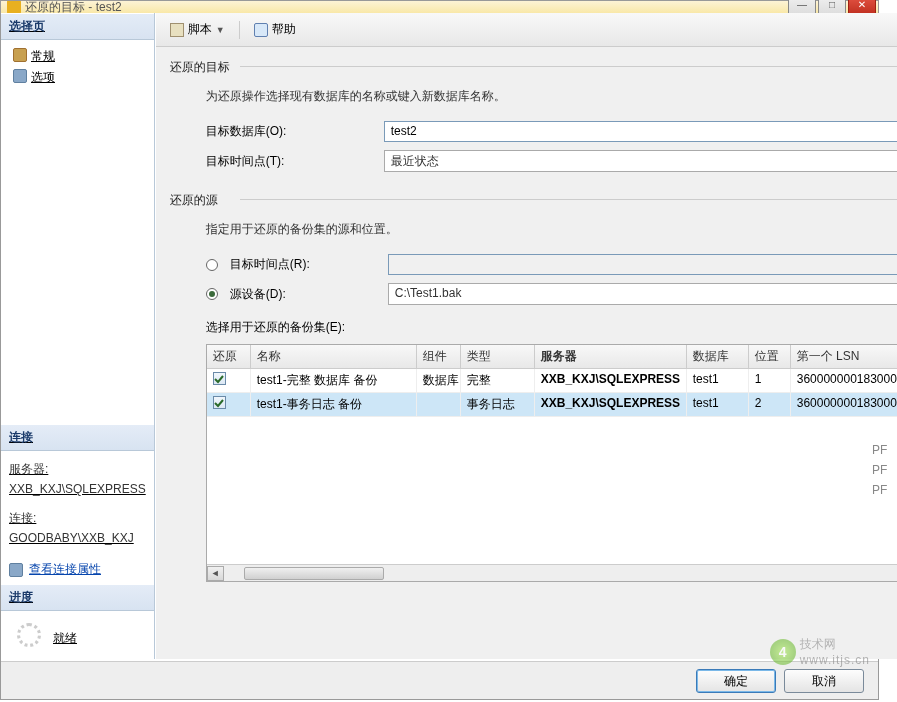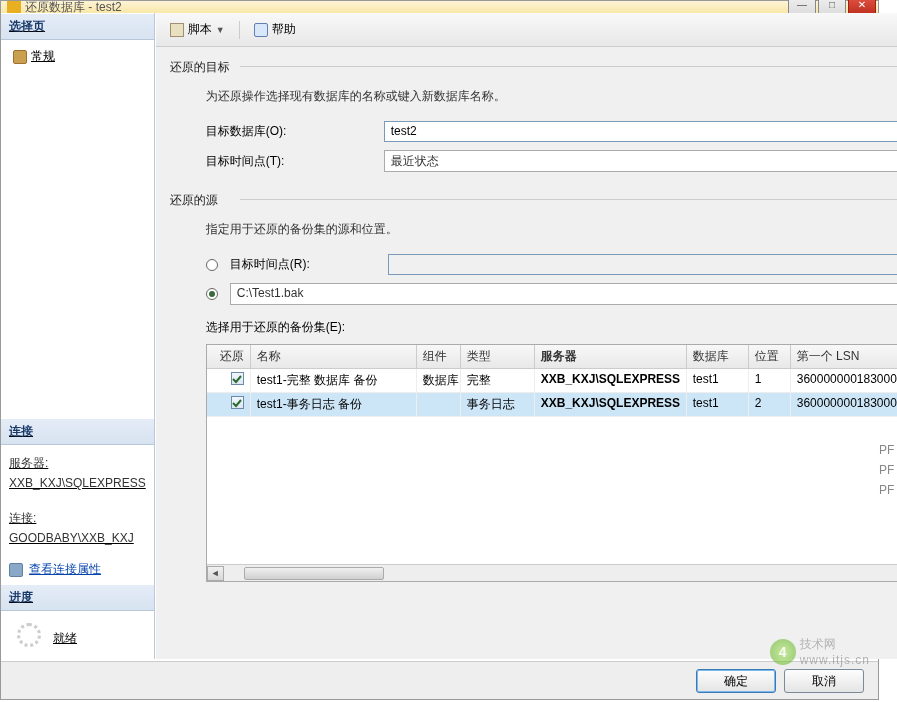--- a/index.html
+++ b/index.html
@@ -8,21 +8,21 @@
     .titlebar { background: linear-gradient(#fdf3d6, #f9e8a8); height: 12px; display: flex; align-items: center; padding: 0 6px; font-size: 11px; color: #555; overflow: hidden; }
     .titlebar .icon { width: 14px; height: 14px; margin-right: 4px; background: #e8b020; border-radius: 2px; display: inline-block; }
     .winbtns { position: absolute; top: -4px; right: 2px; display: flex; gap: 2px; }
     .winbtn { width: 28px; height: 18px; border: 1px solid #888; background: linear-gradient(#eee,#ddd); text-align: center; font-size: 10px; line-height: 14px; cursor: pointer; }
     .winbtn.close { background: linear-gradient(#e05040,#c03020); color: #fff; border-color: #a02010; }
     .body { display: flex; height: calc(100% - 52px); }
     .left { width: 211px; background: #fff; border-right: 1px solid #b8c8d8; display: flex; flex-direction: column; text-decoration: underline; }
     .leftsec-h { background: linear-gradient(#e4ecf7,#d8e3f1); border-top: 1px solid #fff; border-bottom: 1px solid #b8c8d8; padding: 4px 8px; color: #1a3a6a; font-weight: bold; }
     .leftsec-b { padding: 6px 8px; background: #fff; }
     .leftsec-b.flex { flex: 1; }
-    .tree-item { display: flex; align-items: center; gap: 4px; padding: 2px 4px; cursor: pointer; }
+    .tree-item { display: flex; gap: 4px; padding: 2px 4px; cursor: pointer; }
     .tree-item.sel { background: #fff; }
     .micon { width: 14px; height: 14px; display: inline-block; background: #c8a050; border: 1px solid #a07030; border-radius: 2px; }
     .micon.opt { background: #8aa8c8; border-color: #6080a0; }
     .kv { margin: 4px 0; color: #333; }
     .link { color: #0645ad; text-decoration: underline; cursor: pointer; }
     .link-row { display: flex; align-items: center; gap: 6px; }
     .spinner { width: 24px; height: 24px; border: 3px dotted #ccc; border-radius: 50%; }
     .ready-row { display: flex; align-items: flex-end; gap: 12px; padding: 6px 8px; }
     .right { flex: 1; background: #f0f0f0; border-left: 1px solid #fff; position: relative; }
     .toolbar { background: linear-gradient(#f8f8f8,#e8e8e8); border-bottom: 1px solid #ccc; padding: 6px 10px; display: flex; align-items: center; gap: 6px; }
@@ -44,68 +44,72 @@
     .radio .dot { width: 6px; height: 6px; background: #3a6a3a; border-radius: 50%; }
     .grid-wrap { margin: 4px 0 0 36px; border: 1px solid #aaa; background: #fff; height: 238px; overflow: hidden; position: relative; }
     .grid { width: 920px; }
     .grid-header { display: flex; background: linear-gradient(#f8f8f8,#e8e8e8); border-bottom: 1px solid #ccc; }
     .gh { border-right: 1px solid #ccc; padding: 3px 6px; color: #333; white-space: nowrap; }
     .grid-row { display: flex; border-bottom: 1px solid #eee; }
     .grid-row.sel { background: #cde6f7; }
     .gc { border-right: 1px solid #eee; padding: 3px 6px; white-space: nowrap; font-family: Tahoma, sans-serif; }
     .cb { width: 13px; height: 13px; border: 1px solid #6a8aa8; background: linear-gradient(#f0f6fc,#dce8f4); display: inline-flex; align-items: center; justify-content: center; cursor: pointer; }
     .cb svg { width: 10px; height: 10px; }
-    .c0 { width: 44px; text-align: right; }
+    .c0 { width: 44px; text-align: left; }
     .c1 { width: 166px; }
     .c2 { width: 44px; }
     .c3 { width: 74px; }
     .c4 { width: 152px; font-weight: bold; }
     .c5 { width: 62px; }
     .c6 { width: 42px; }
     .c7 { width: 160px; }
     .hscroll { position: absolute; bottom: 0; left: 0; right: 0; height: 17px; background: #eee; border-top: 1px solid #ccc; display: flex; align-items: center; }
     .hscroll .thumb { margin-left: 20px; width: 140px; height: 13px; background: linear-gradient(#f0f0f0,#d0d0d0); border: 1px solid #aaa; border-radius: 2px; cursor: pointer; }
     .hscroll .arr { width: 17px; height: 15px; border: 1px solid #aaa; background: linear-gradient(#f0f0f0,#d8d8d8); cursor: pointer; text-align: center; font-size: 9px; line-height: 13px; color: #555; }
     .footer { position: absolute; bottom: 0; left: 0; right: 0; height: 38px; background: #eee; border-top: 1px solid #ccc; display: flex; align-items: center; justify-content: flex-end; padding: 0 14px; gap: 8px; }
     .btn { width: 80px; height: 24px; border: 1px solid #7a8a9a; background: linear-gradient(#fdfdfd,#e4e4e4); border-radius: 3px; cursor: pointer; text-align: center; line-height: 22px; }
     .btn.primary { border: 1px solid #3a7ab8; box-shadow: 0 0 0 1px #7ab8e8 inset; }
     .watermark { position: absolute; right: 8px; bottom: 32px; opacity: 0.6; font-size: 18px; color: #888; display: flex; align-items: center; gap: 4px; pointer-events: none; }
     .watermark .logo { width: 26px; height: 26px; border-radius: 50%; background: radial-gradient(#a8e858,#58a828); display: flex; align-items: center; justify-content: center; color: #fff; font-weight: bold; font-size: 14px; }
     .watermark .sub { font-size: 12px; display: block; letter-spacing: 1px; }
-    .rside { position: absolute; right: 4px; top: 440px; width: 14px; color: #888; font-size: 10px; line-height: 20px; }
+    .rside { position: absolute; right: 11px; top: 440px; width: 14px; color: #888; font-size: 10px; line-height: 20px; }
   </style>
 </head>
 <body>
 
 <div class="outer">
   <div class="titlebar">
     <span class="icon"></span>
-    <span>还原数据库 - test2</span>
+    <span>还原的目标 - test2</span>
     <div class="winbtns">
       <div class="winbtn">—</div>
       <div class="winbtn">□</div>
       <div class="winbtn close">✕</div>
     </div>
   </div>
 
   <div class="body">
     <div class="left">
       <div class="leftsec-h">选择页</div>
       <div class="leftsec-b flex">
         <div class="tree-item sel">
           <span class="micon"></span>
           <span>常规</span>
         </div>
+        <div class="tree-item">
+          <span class="micon opt"></span>
+          <span>选项</span>
+        </div>
       </div>
 
       <div class="leftsec-h">连接</div>
       <div class="leftsec-b">
         <div class="kv">服务器:</div>
         <div class="kv">XXB_KXJ\SQLEXPRESS</div>
-        <div class="kv" style="margin-top:20px">连接:</div>
+        <div class="kv" style="margin-top:14px">连接:</div>
         <div class="kv">GOODBABY\XXB_KXJ</div>
         <div class="link-row" style="margin-top:16px">
           <span class="micon opt"></span>
           <span class="link">查看连接属性</span>
         </div>
       </div>
 
       <div class="leftsec-h">进度</div>
       <div class="leftsec-b">
         <div class="ready-row">
@@ -152,20 +156,21 @@
           <span class="lbl" style="width:150px">目标时间点(R):</span>
           <div class="combo" style="background:#f0f0f0">
             <span></span>
             
           </div>
         </div>
         <div class="form-row">
           <span class="radio">
               <span class="dot"></span>
             </span>
+          <span class="lbl" style="width:150px">源设备(D):</span>
           <div class="textfield"><span>C:\Test1.bak</span></div>
 
         </div>
         <div class="form-row" style="padding-top:10px">
           <span>选择用于还原的备份集(E):</span>
         </div>
 
         <div class="grid-wrap">
           <div class="grid">
             <div class="grid-header">

